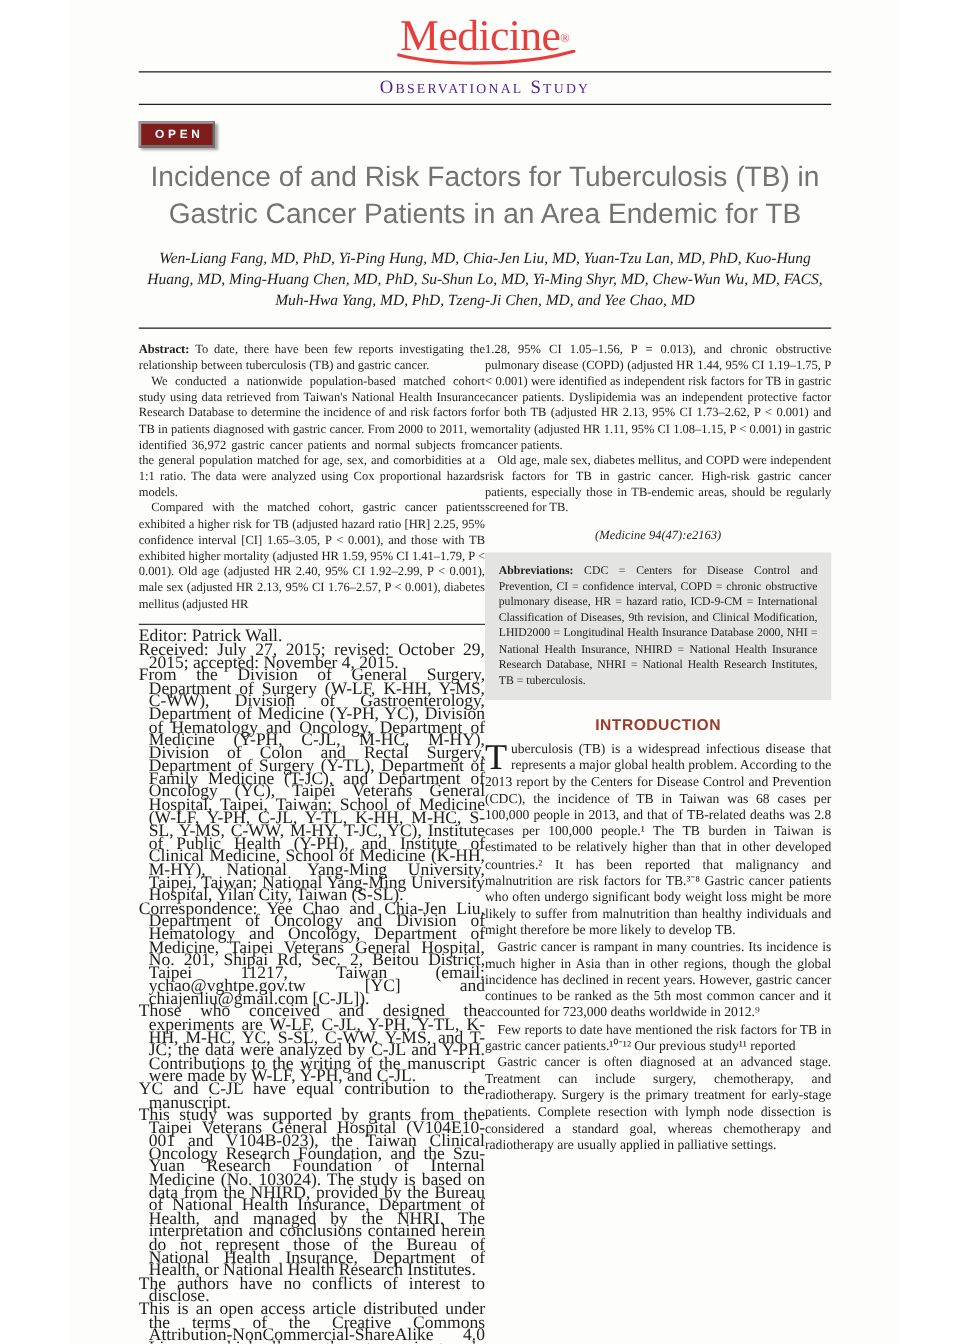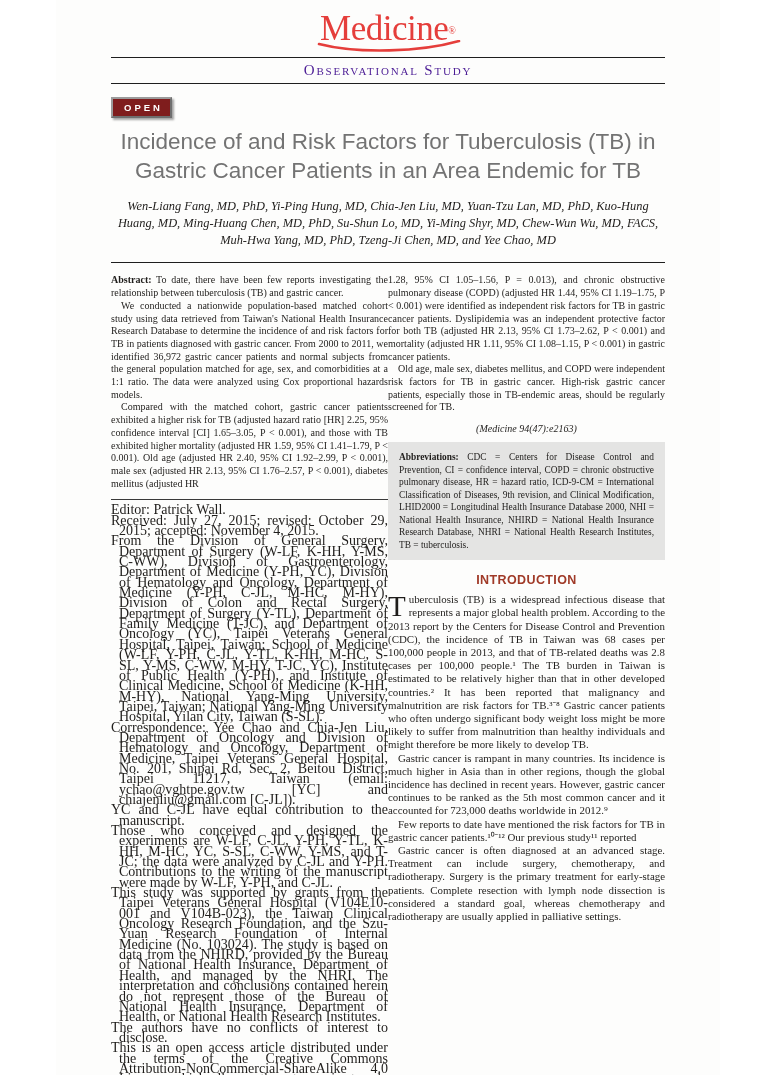--- a/index.html
+++ b/index.html
@@ -97,22 +97,22 @@
       <p class="abs justify"><b class="abs-label">Abstract:</b> <span>To date, there have been few reports investigating the relationship between tuberculosis (TB) and gastric cancer.</span></p>
       <p class="abs justify indent">We conducted a nationwide population-based matched cohort study using data retrieved from Taiwan's National Health Insurance Research Database to determine the incidence of and risk factors for TB in patients diagnosed with gastric cancer. From 2000 to 2011, we identified 36,972 gastric cancer patients and normal subjects from the general population matched for age, sex, and comorbidities at a 1:1 ratio. The data were analyzed using Cox proportional hazards models.</p>
       <p class="abs justify indent">Compared with the matched cohort, gastric cancer patients exhibited a higher risk for TB (adjusted hazard ratio [HR] 2.25, 95% confidence interval [CI] 1.65–3.05, P &lt; 0.001), and those with TB exhibited higher mortality (adjusted HR 1.59, 95% CI 1.41–1.79, P &lt; 0.001). Old age (adjusted HR 2.40, 95% CI 1.92–2.99, P &lt; 0.001), male sex (adjusted HR 2.13, 95% CI 1.76–2.57, P &lt; 0.001), diabetes mellitus (adjusted HR</p>
 
       <div class="fn-rule"></div>
       <div class="footnotes">
         <p>Editor: Patrick Wall.</p>
         <p>Received: July 27, 2015; revised: October 29, 2015; accepted: November 4, 2015.</p>
         <p>From the Division of General Surgery, Department of Surgery (W-LF, K-HH, Y-MS, C-WW), Division of Gastroenterology, Department of Medicine (Y-PH, YC), Division of Hematology and Oncology, Department of Medicine (Y-PH, C-JL, M-HC, M-HY), Division of Colon and Rectal Surgery, Department of Surgery (Y-TL), Department of Family Medicine (T-JC), and Department of Oncology (YC), Taipei Veterans General Hospital, Taipei, Taiwan; School of Medicine (W-LF, Y-PH, C-JL, Y-TL, K-HH, M-HC, S-SL, Y-MS, C-WW, M-HY, T-JC, YC), Institute of Public Health (Y-PH), and Institute of Clinical Medicine, School of Medicine (K-HH, M-HY), National Yang-Ming University, Taipei, Taiwan; National Yang-Ming University Hospital, Yilan City, Taiwan (S-SL).</p>
         <p>Correspondence: Yee Chao and Chia-Jen Liu, Department of Oncology and Division of Hematology and Oncology, Department of Medicine, Taipei Veterans General Hospital, No. 201, Shipai Rd, Sec. 2, Beitou District, Taipei 11217, Taiwan (email: ychao@vghtpe.gov.tw [YC] and chiajenliu@gmail.com [C-JL]).</p>
+        <p>Those who conceived and designed the experiments are W-LF, C-JL, Y-PH, Y-TL, K-HH, M-HC, YC, S-SL, C-WW, Y-MS, and T-JC; the data were analyzed by C-JL and Y-PH. Contributions to the writing of the manuscript were made by W-LF, Y-PH, and C-JL.</p>
         <p>YC and C-JL have equal contribution to the manuscript.</p>
-        <p>Those who conceived and designed the experiments are W-LF, C-JL, Y-PH, Y-TL, K-HH, M-HC, YC, S-SL, C-WW, Y-MS, and T-JC; the data were analyzed by C-JL and Y-PH. Contributions to the writing of the manuscript were made by W-LF, Y-PH, and C-JL.</p>
         <p>This study was supported by grants from the Taipei Veterans General Hospital (V104E10-001 and V104B-023), the Taiwan Clinical Oncology Research Foundation, and the Szu-Yuan Research Foundation of Internal Medicine (No. 103024). The study is based on data from the NHIRD, provided by the Bureau of National Health Insurance, Department of Health, and managed by the NHRI. The interpretation and conclusions contained herein do not represent those of the Bureau of National Health Insurance, Department of Health, or National Health Research Institutes.</p>
         <p>The authors have no conflicts of interest to disclose.</p>
         <p>This is an open access article distributed under the terms of the Creative Commons Attribution-NonCommercial-ShareAlike 4.0 License, which allows others to remix, tweak, and build upon the work non-commercially, as long as the author is credited and the new creations are licensed under the identical terms.</p>
         <p>ISSN: 0025-7974</p>
         <p>DOI: 10.1097/MD.0000000000002163</p>
       </div>
     </section>
 
     <section class="col">
       <p class="abs justify">1.28, 95% CI 1.05–1.56, P = 0.013), and chronic obstructive pulmonary disease (COPD) (adjusted HR 1.44, 95% CI 1.19–1.75, P &lt; 0.001) were identified as independent risk factors for TB in gastric cancer patients. Dyslipidemia was an independent protective factor for both TB (adjusted HR 2.13, 95% CI 1.73–2.62, P &lt; 0.001) and mortality (adjusted HR 1.11, 95% CI 1.08–1.15, P &lt; 0.001) in gastric cancer patients.</p>

